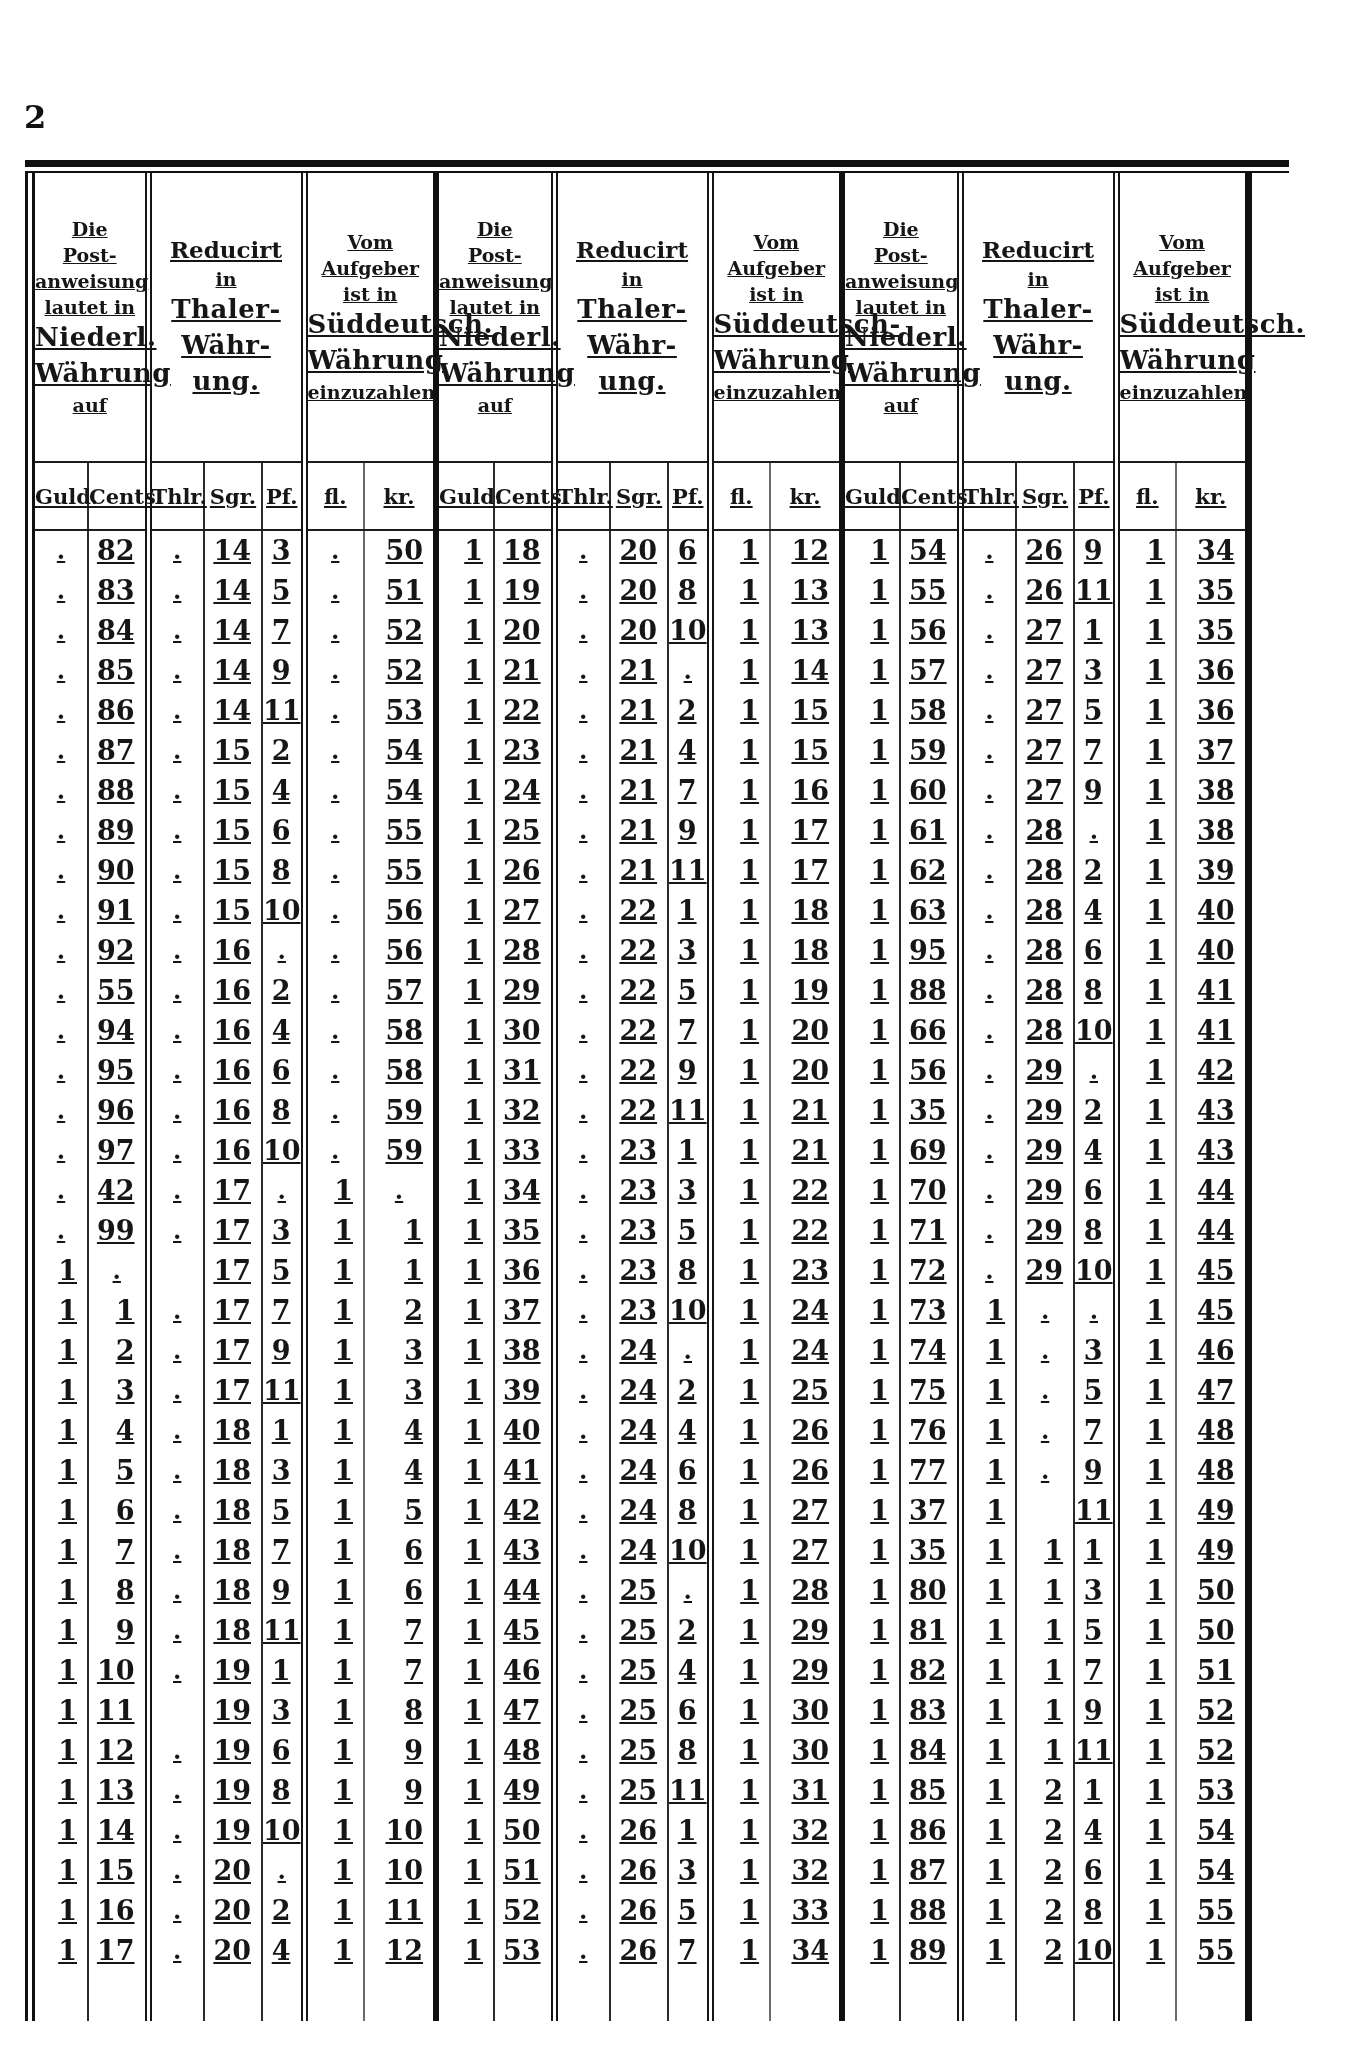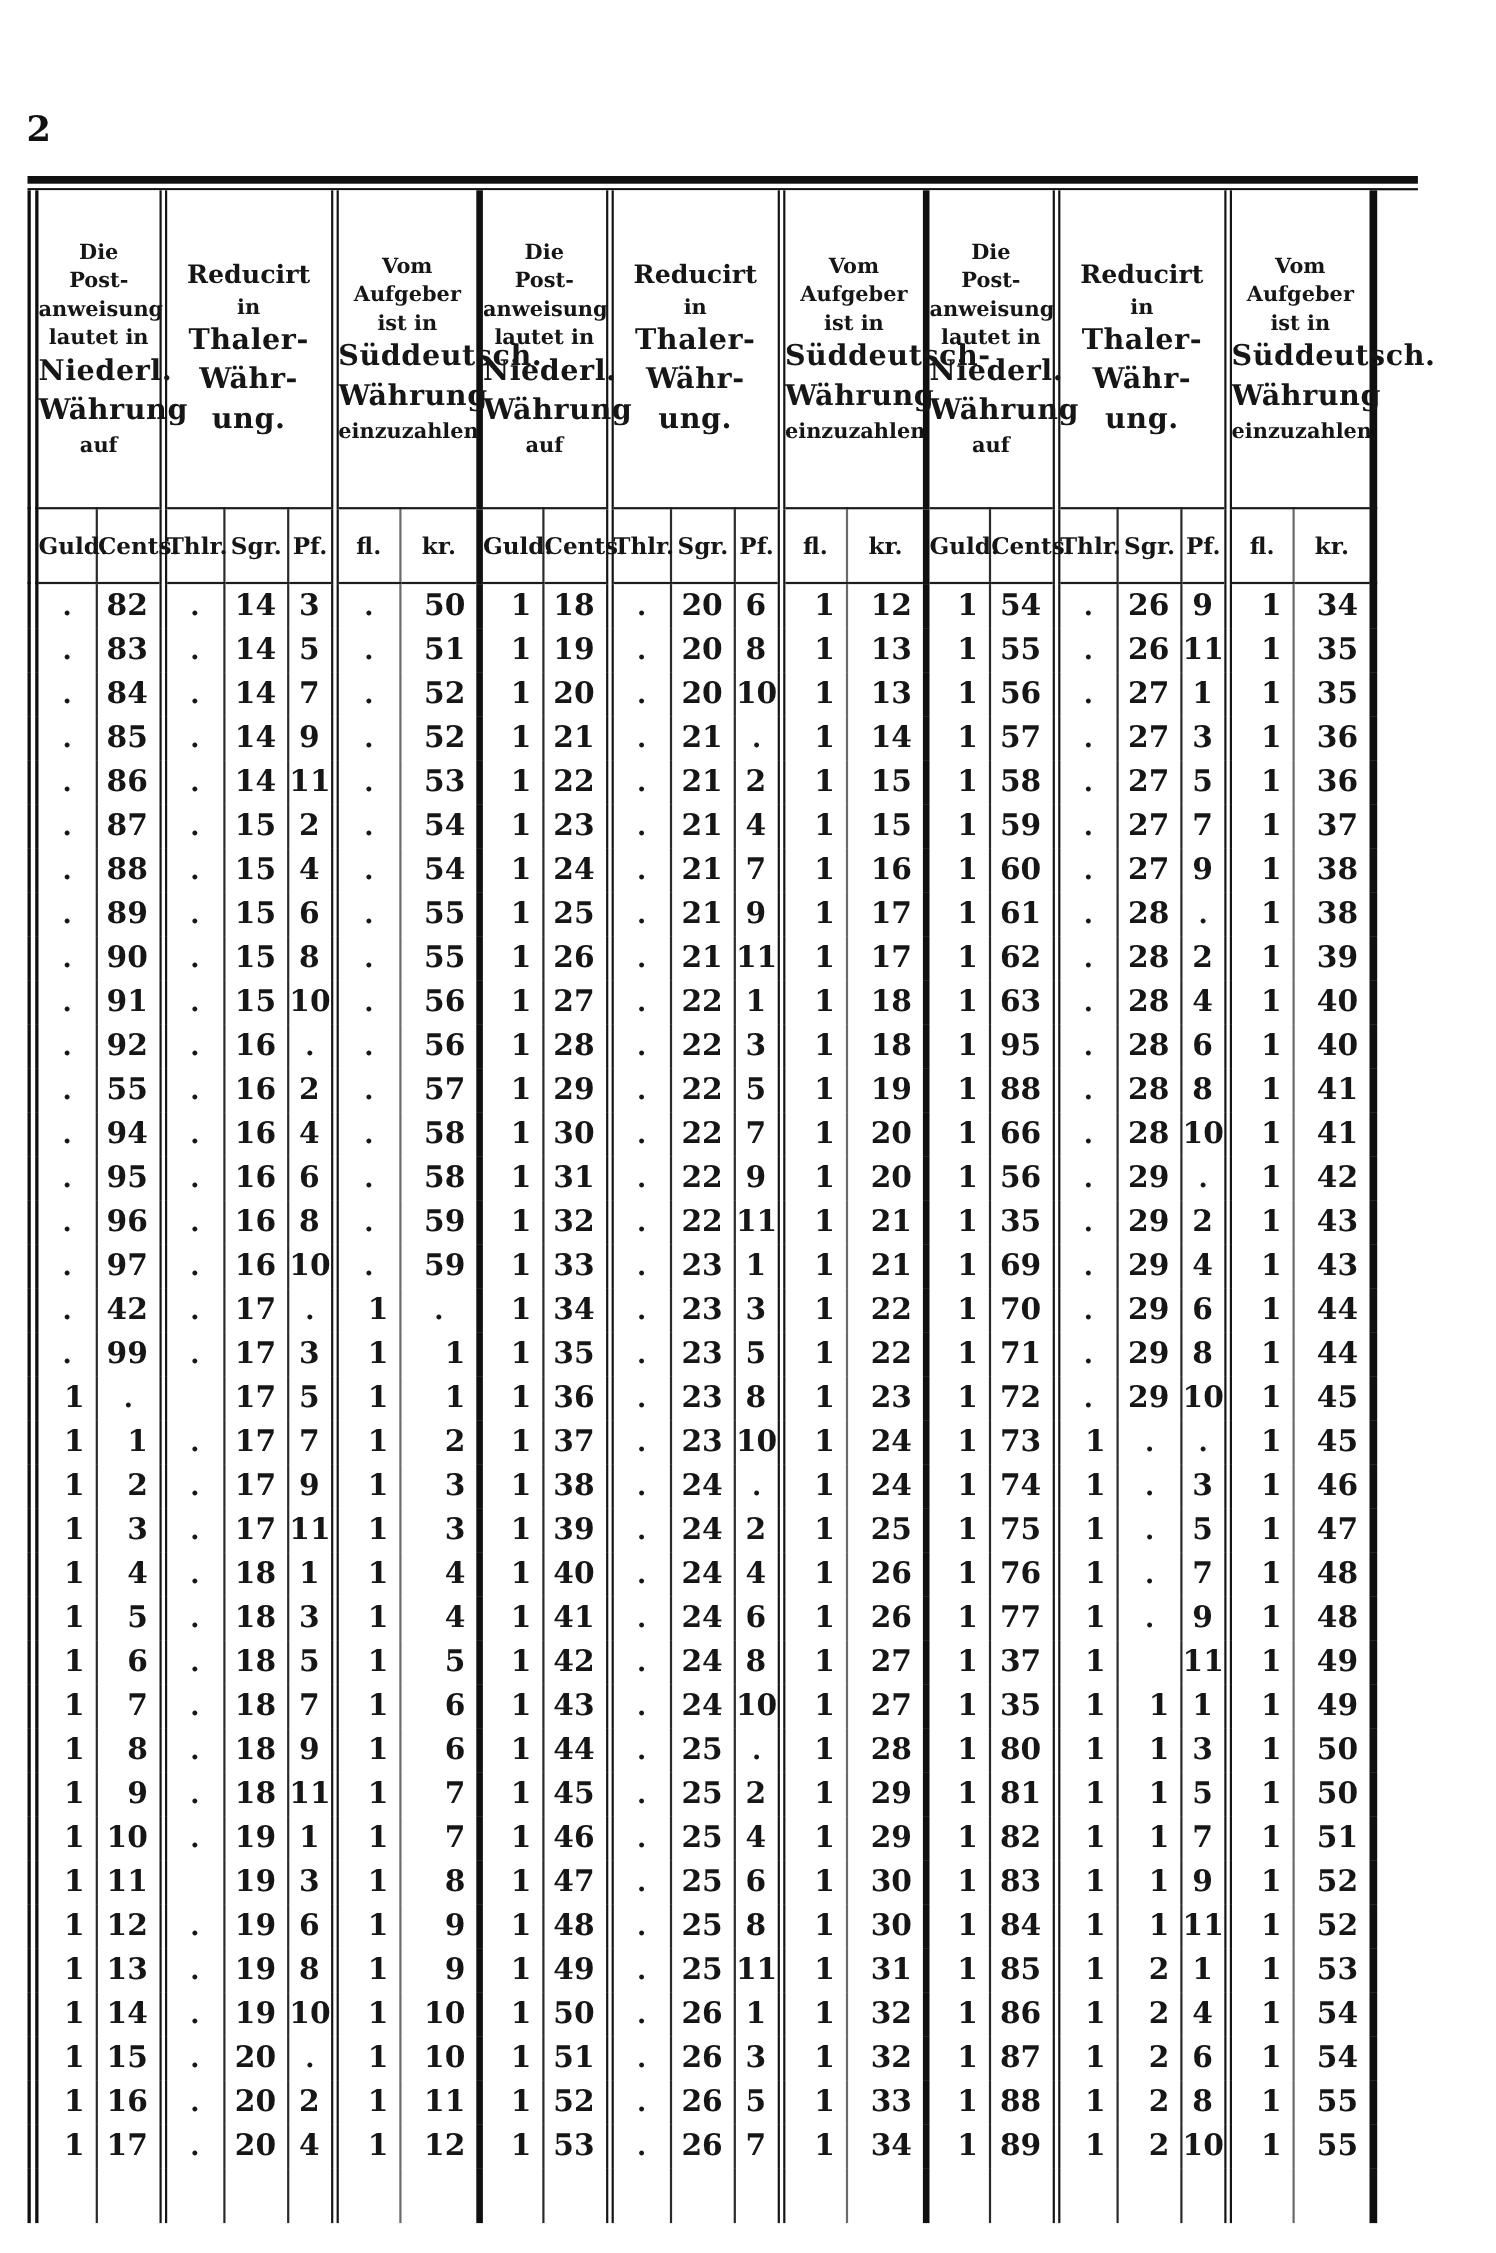--- a/index.html
+++ b/index.html
@@ -21,20 +21,21 @@
     height:13px;box-sizing:border-box;
     border-top:7px solid #101010;
     border-bottom:2px solid #101010;
   }
   table.conv{
     border-collapse:collapse;table-layout:fixed;
     width:1060px;
     border-left:10px double #101010;
     border-right:7px solid #101010;
     background:#ffffff;
+    text-decoration:underline;
   }
   col.c-guld{width:58px}col.c-cents{width:60px}
   col.c-thlr{width:56px}col.c-sgr{width:58px}col.c-pf{width:42px}
   col.c-fl{width:60px}col.c-kr{width:72px}
   th,td{padding:0;margin:0;font-weight:bold;color:#161616;}
   thead th.hcell{
     height:288px;vertical-align:middle;text-align:center;
     border-bottom:2px solid #1c1c1c;
     font-weight:bold;line-height:1.38;
   }

